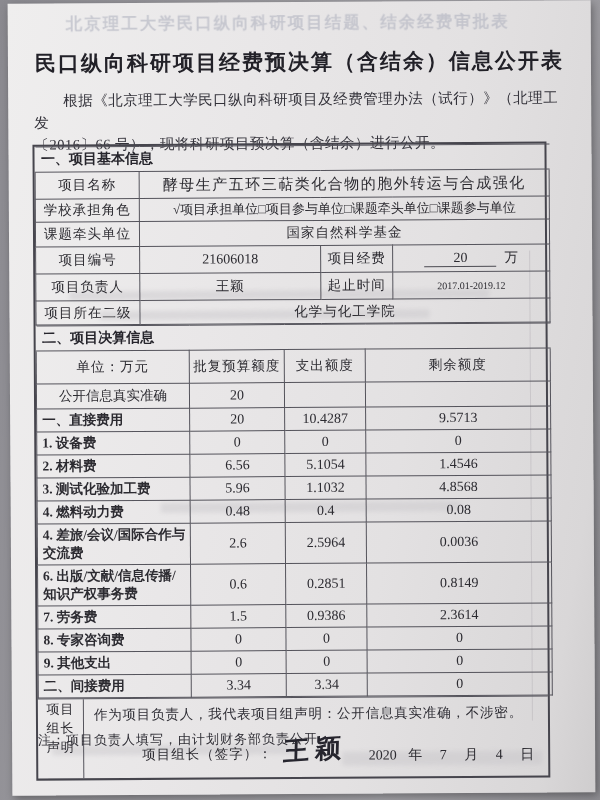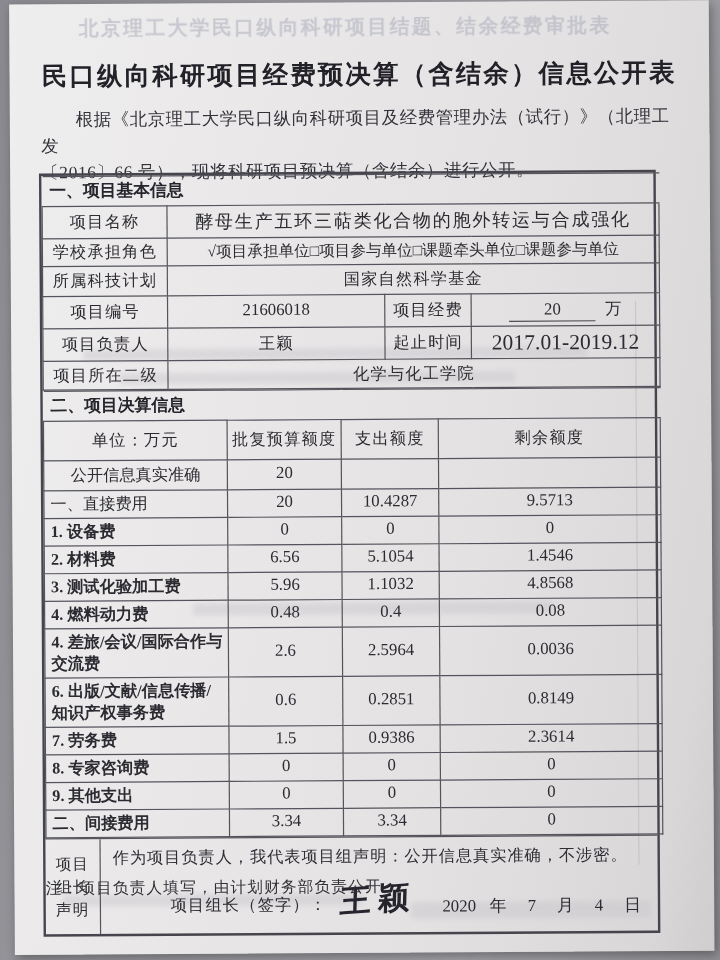--- a/index.html
+++ b/index.html
@@ -51,21 +51,21 @@
   .pname{ font-size:15px; letter-spacing:1.5px; }
   .num{ font-size:14px; }
   .bt-label{ text-align:left; padding-left:5px;font-weight:bold; }
   .u20{ display:inline-block; min-width:72px; border-bottom:1px solid #4c4b52; text-align:center; margin-right:8px; }
   .bh td{ height:33px; font-size:13.5px; letter-spacing:1px; }
 
   
   .decl{ display:flex; border-top:1px solid #55545c; height:80px; }
   .decl-left{
     width:46px; border-right:1px solid #55545c;
-    display:flex; flex-direction:column; justify-content:center; align-items:center;
+    display:flex; flex-direction:column; justify-content:flex-start; align-items:center;
     font-size:13px; line-height:19px; letter-spacing:1px;
   }
   .decl-right{ flex:1; position:relative; padding:7px 10px; }
   .statement{ font-size:13.5px; letter-spacing:.8px; color:#2e2d34; }
   .signline{ position:absolute; left:58px; bottom:10px; font-size:13.5px; letter-spacing:1px; }
   .signature{
     display:inline-block; font-size:26px; margin-left:10px; color:#26252e;
     transform:rotate(-4deg) skewX(-6deg); font-weight:bold; letter-spacing:6px;
   }
   .dateline{ position:absolute; right:14px; bottom:12px; font-size:14px; color:#2c2b31; }
@@ -112,34 +112,34 @@
       </tr>
       <tr>
         <td class="lbl" style="height:27px">项目名称</td>
         <td colspan="3" class="pname">酵母生产五环三萜类化合物的胞外转运与合成强化</td>
       </tr>
       <tr>
         <td class="lbl" style="height:23px">学校承担角色</td>
         <td colspan="3" style="font-size:13px;">√项目承担单位□项目参与单位□课题牵头单位□课题参与单位</td>
       </tr>
       <tr>
-        <td class="lbl" style="height:25px">所属科技计划</td>
+        <td class="lbl" style="height:25px">课题牵头单位</td>
         <td colspan="3" class="lbl">国家自然科学基金</td>
       </tr>
       <tr>
         <td class="lbl" style="height:27px">项目编号</td>
         <td class="num">21606018</td>
         <td class="lbl">项目经费</td>
         <td><span class="u20 num">20</span><span>万</span></td>
       </tr>
       <tr>
         <td class="lbl" style="height:27px">项目负责人</td>
         <td class="lbl">王颖</td>
         <td class="lbl">起止时间</td>
-        <td class="num" style="font-size:18px">2017.01-2019.12</td>
+        <td class="num" style="font-size:10px">2017.01-2019.12</td>
       </tr>
       <tr>
         <td class="lbl" style="height:24px">项目所在二级</td>
         <td colspan="3" class="lbl">化学与化工学院</td>
       </tr>
     </tbody>
       </table>
 
     <table>
       <colgroup>
@@ -158,21 +158,21 @@
         <td>支出额度</td>
         <td>剩余额度</td>
       </tr>
       <tr>
         <td style="height:25px">公开信息真实准确</td>
         <td class="num">20</td>
         <td class="num"></td>
         <td class="num"></td>
       </tr>
       <tr>
-        <td class="bt-label" style="height:22px;font-weight:normal;margin-left:22px;">一、直接费用</td>
+        <td class="bt-label" style="height:22px;font-weight:bold;margin-left:22px;">一、直接费用</td>
         <td class="num">20</td>
         <td class="num">10.4287</td>
         <td class="num">9.5713</td>
       </tr>
       <tr>
         <td class="bt-label" style="height:21px">1. 设备费</td>
         <td class="num">0</td>
         <td class="num">0</td>
         <td class="num">0</td>
       </tr>

